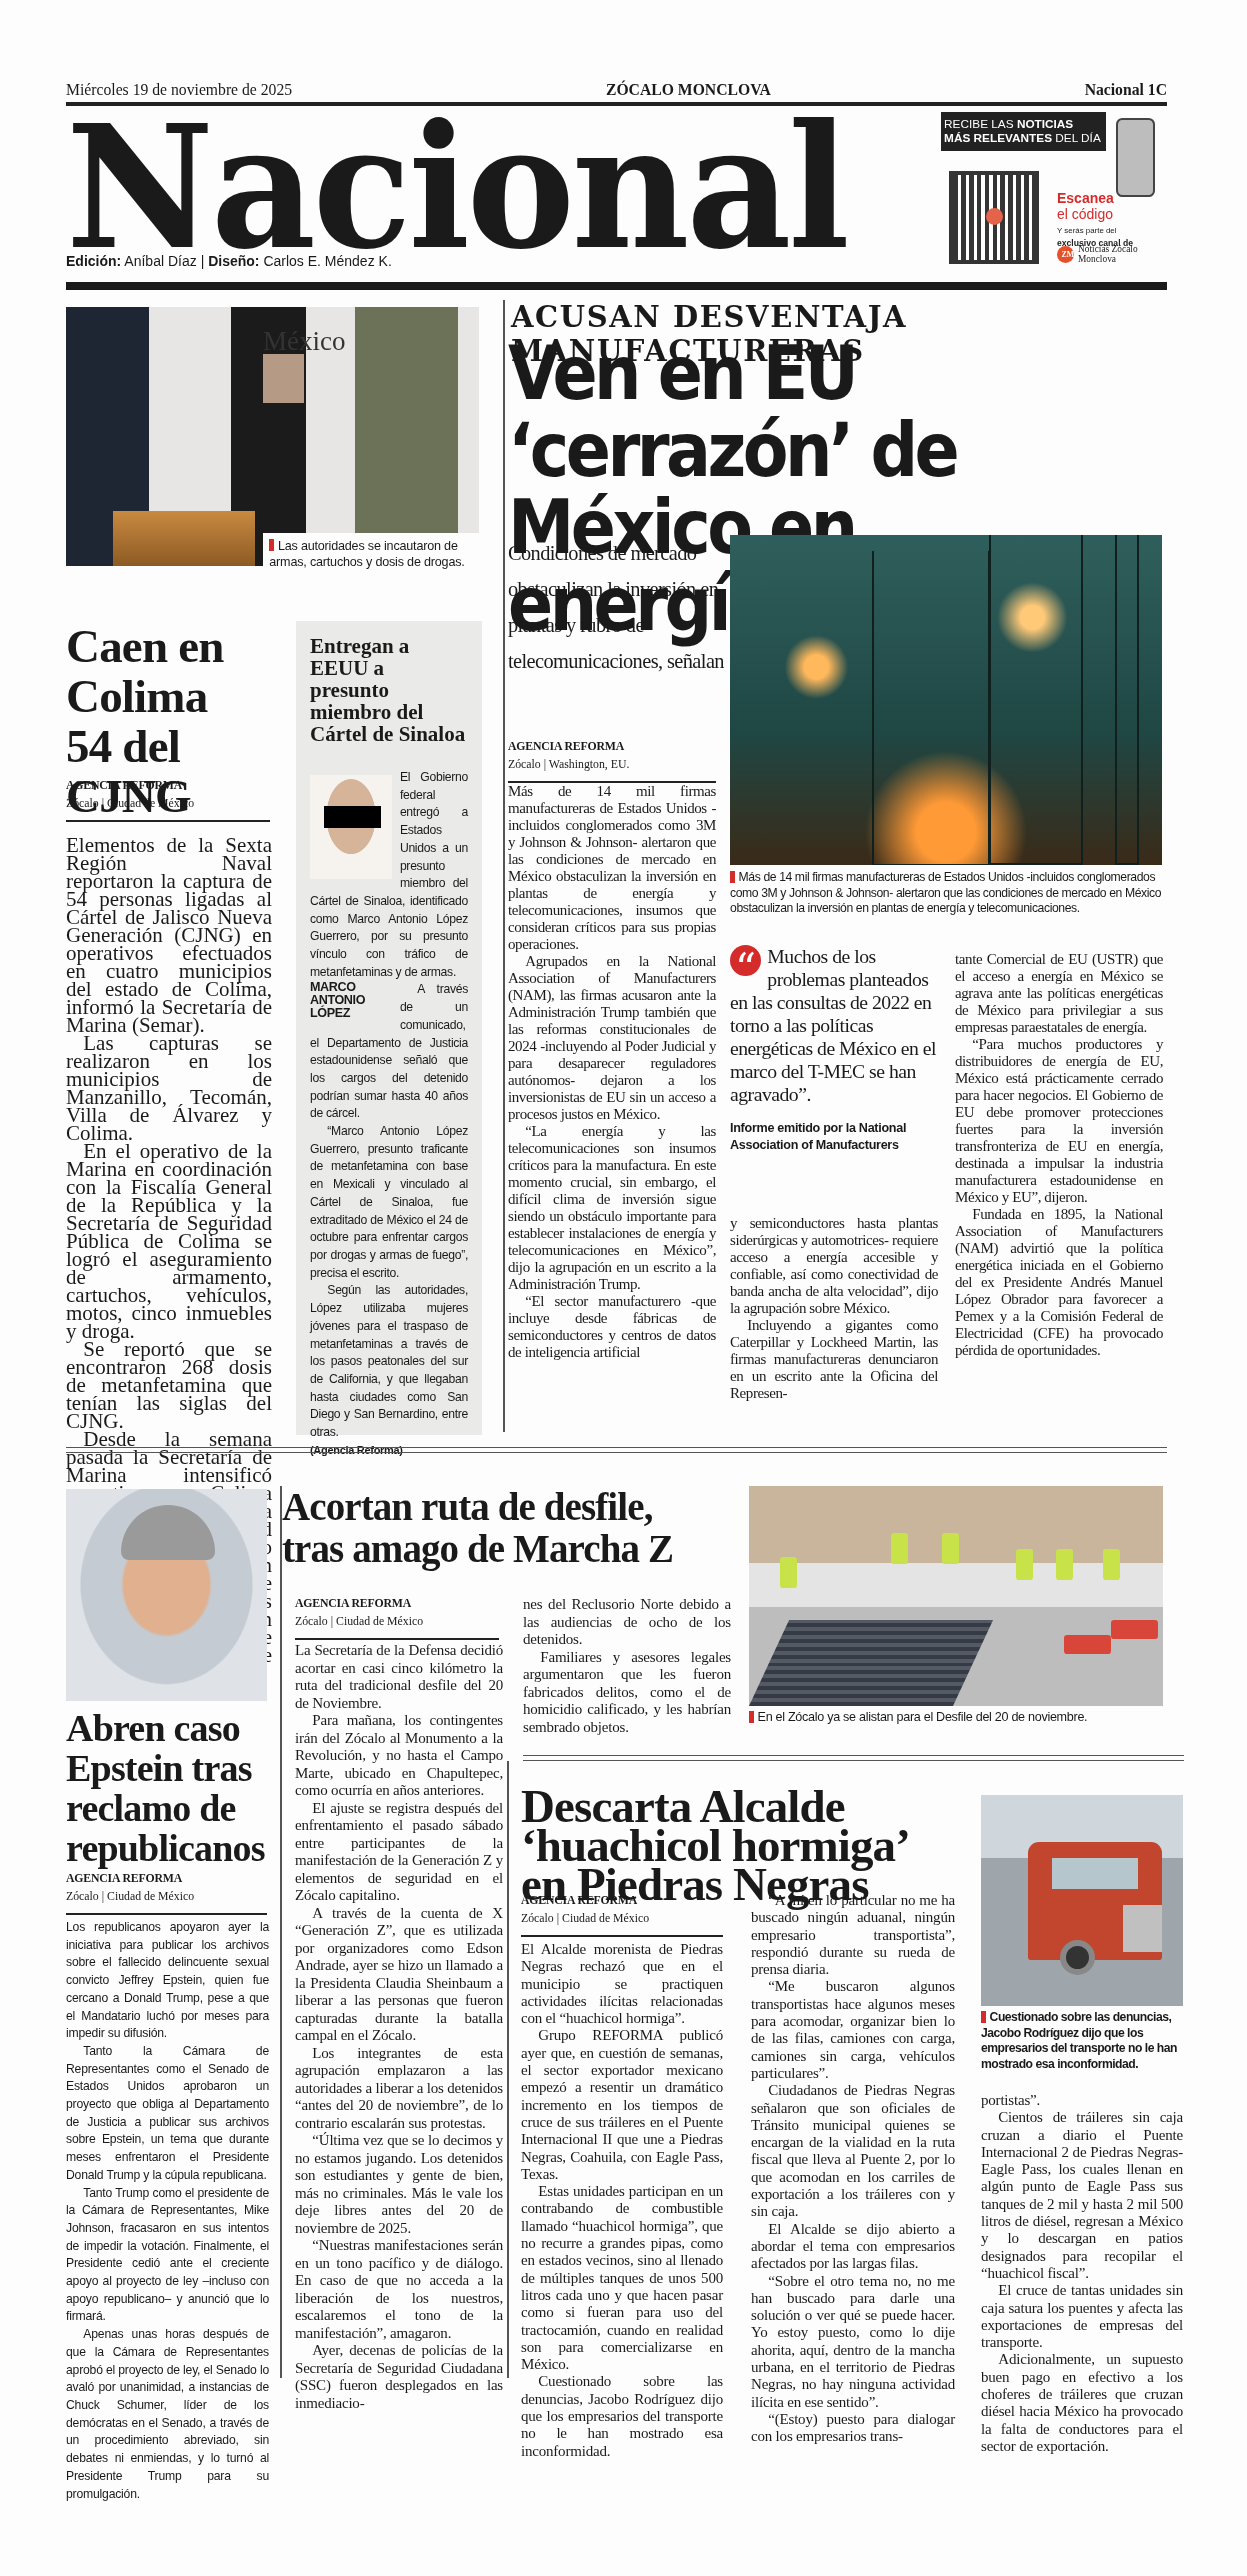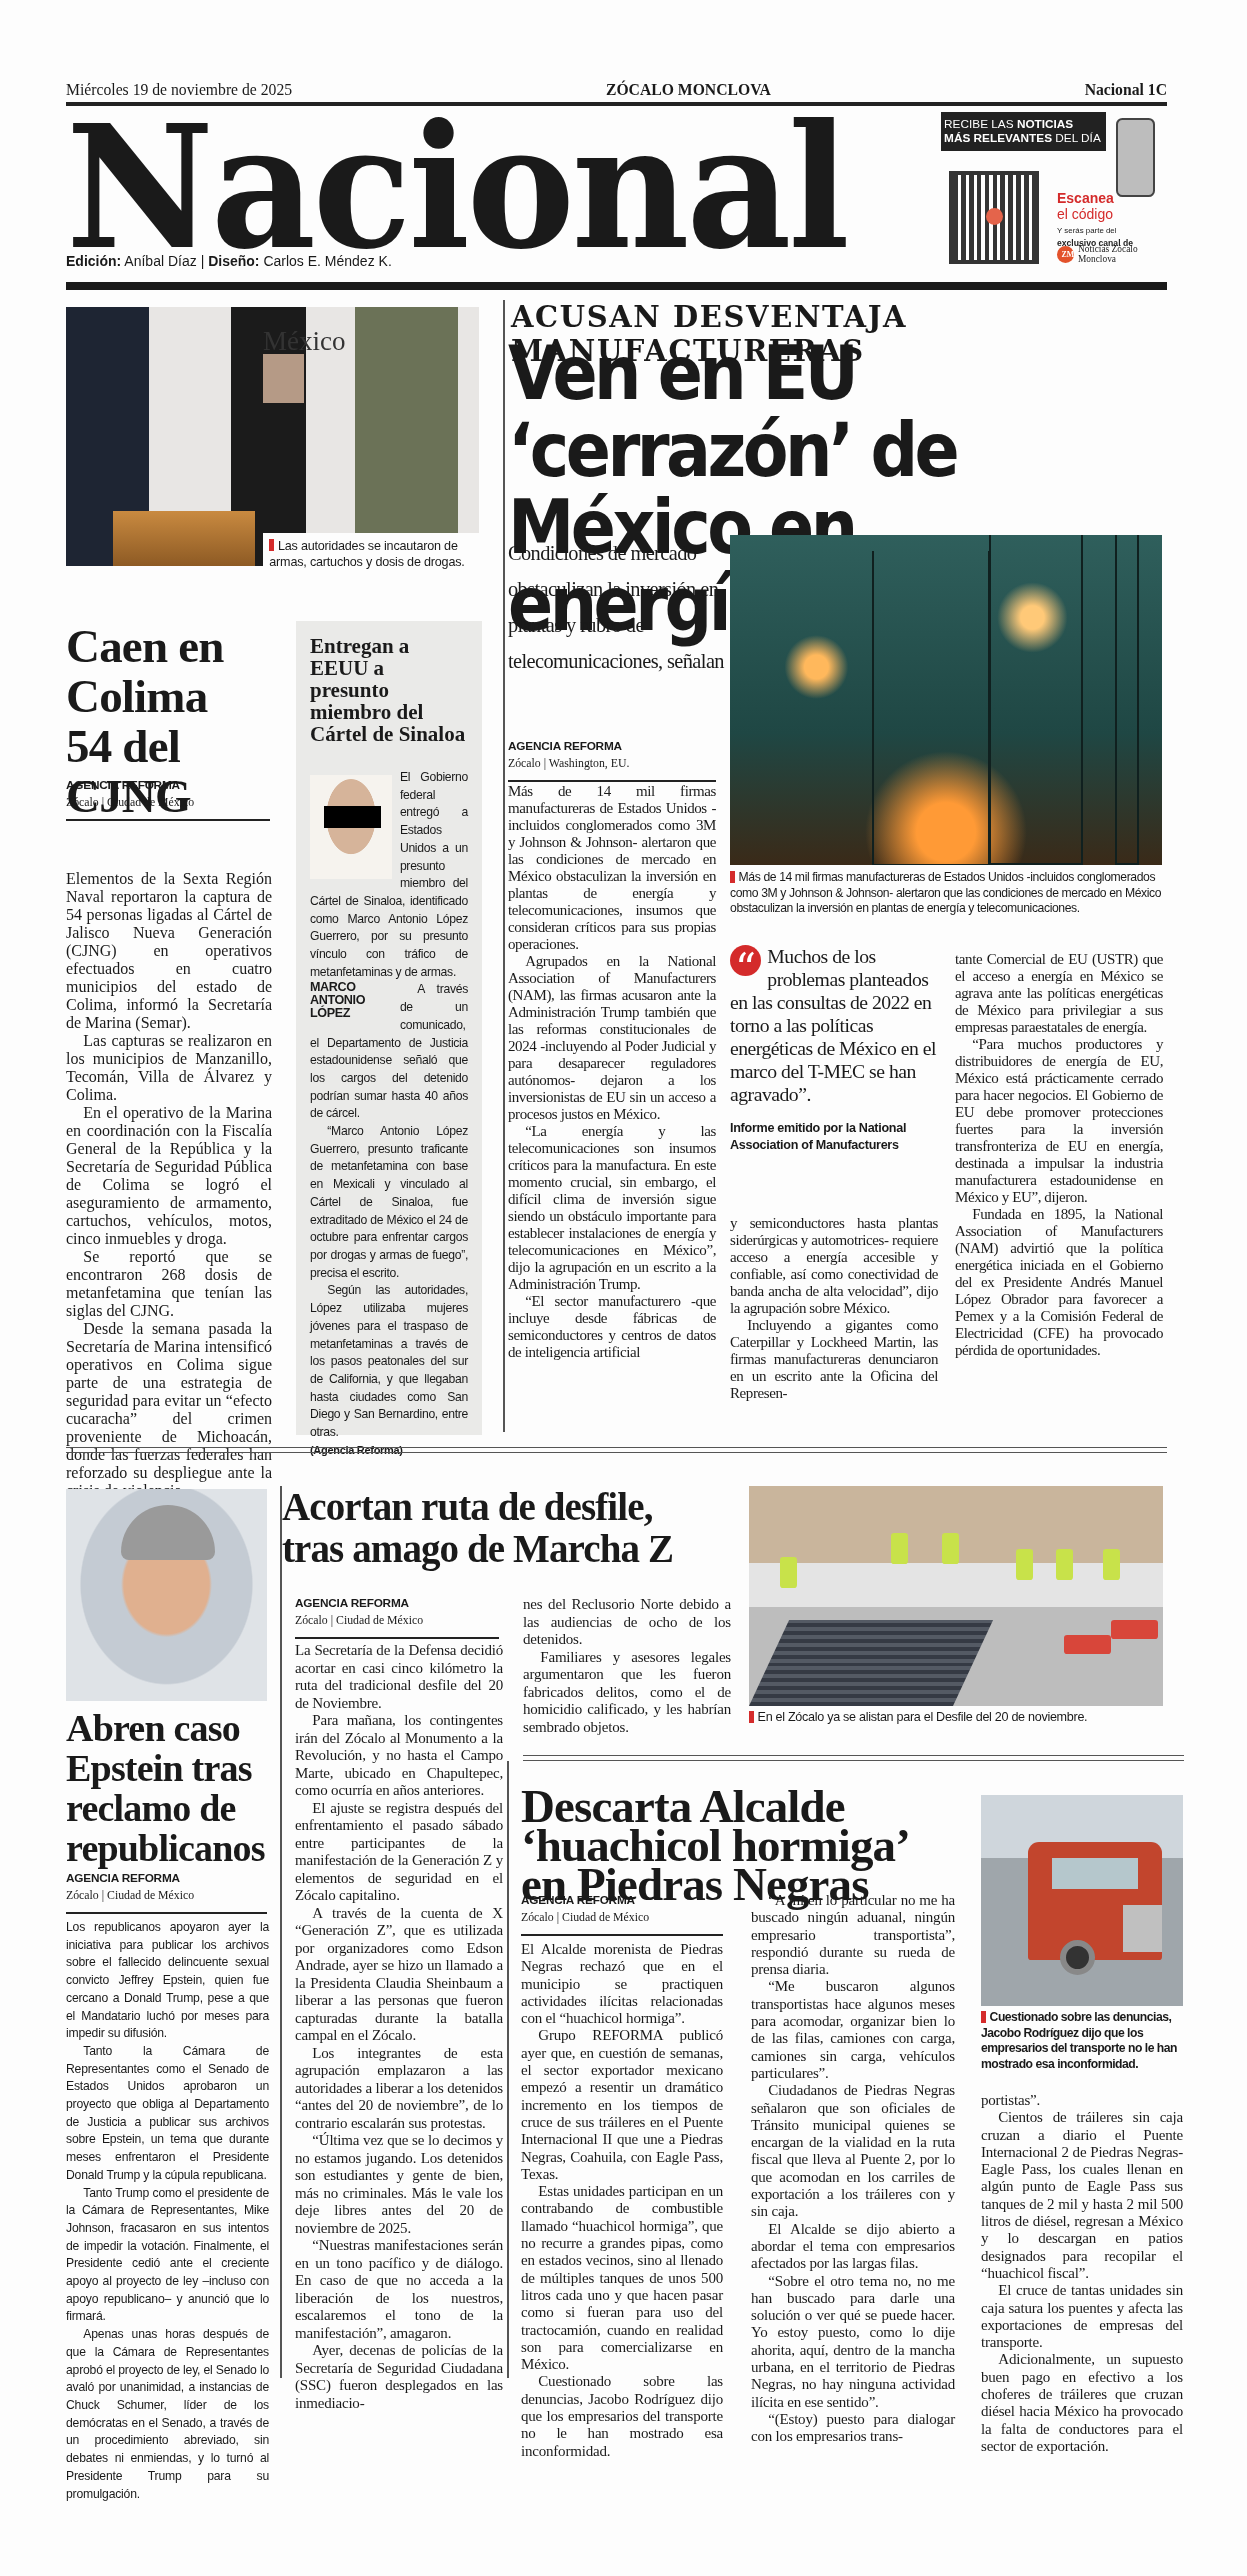--- a/index.html
+++ b/index.html
@@ -30,21 +30,21 @@
 .zmtext{position:absolute;left:137px;top:132px;font-size:9.4px;line-height:10.2px;color:#222}
 .photo{background:#777;overflow:hidden}
 .ph-marina{left:66px;top:307px;width:413px;height:259px;background:linear-gradient(90deg,#1e2533 0 20%,#e8e6e4 20% 40%,#1b1b1b 40% 58%,#e8e6e4 58% 70%,#6b7257 70% 95%,#e8e6e4 95%)}
 .ph-marina .mex{position:absolute;left:197px;top:19px;font-size:27px;color:#333}
 .ph-marina .table{position:absolute;left:47px;top:204px;width:142px;height:55px;background:linear-gradient(180deg,#c98a40,#8d5a24)}
 .ph-marina .blur{position:absolute;left:197px;top:47px;width:41px;height:49px;background:#b59a86}
 .cap-marina{left:263px;top:533px;width:216px;padding:4.7px 6.3px;background:#fdfdfd;font-family:"Liberation Sans",sans-serif;font-size:12.6px;line-height:16.5px;letter-spacing:-0.2px}
 .redmark{display:inline-block;width:4.7px;height:11.8px;background:#d42b2b;margin-right:3.9px;vertical-align:-1.6px}
 .vrule{width:1.6px;background:#555}
 .h-caen{left:66px;top:621px;width:189px;font-size:47px;line-height:50px;letter-spacing:-0.8px}
-.agency{font-family:Liberation Sans, sans-serif;font-weight:bold;font-size:11.8px;letter-spacing:-0.2px}
+.agency{font-family:Liberation Serif, serif;font-weight:bold;font-size:11.8px;letter-spacing:-0.2px}
 .dateline{font-size:11.8px;margin-top:3.1px}
 .byline-rule{height:1.6px;background:#222;margin-top:9.4px}
 .body{font-size:15px;line-height:17.7px;text-align:justify;hyphens:auto}
 .body p{text-indent:17.3px}
 .body p.noind{text-indent:0}
 .sidebox{left:296px;top:621px;width:186px;height:814px;background:#eaeae8;padding:14px 14px}
 .sidebox h3{font-size:21px;line-height:22px;font-weight:bold}
 .sidebox .body{font-family:"Liberation Sans",sans-serif;font-size:12.2px;line-height:17.7px;letter-spacing:-0.3px}
 .mugshot{float:left;width:82px;height:104px;margin:6.3px 7.9px 3.1px 0;background:radial-gradient(ellipse at 50% 40%,#d6b49a 0 42%,#f6f3ee 43%);position:relative}
 .mugshot .bar{position:absolute;left:14px;top:31px;width:57px;height:22px;background:#000}
@@ -123,21 +123,21 @@
 <div class="abs cap-marina">
   <span class="redmark"></span><span>Las autoridades se incautaron de armas, cartuchos y dosis de drogas.</span>
 </div>
 
 <h1 class="abs h-caen">Caen en Colima 54 del CJNG</h1>
 <div class="abs" style="left:66px;top:778px;width:204px">
   <div class="agency">AGENCIA REFORMA</div>
   <div class="dateline">Zócalo | Ciudad de México</div>
   <div class="byline-rule"></div>
 </div>
-<div class="abs body" style="left:66px;top:870px;width:206px;font-size:16px;line-height:18px">
+<div class="abs body" style="left:66px;top:836px;width:206px;font-size:21px;line-height:18px">
   <p class="noind">Elementos de la Sexta Región Naval reportaron la captura de 54 personas ligadas al Cártel de Jalisco Nueva Generación (CJNG) en operativos efectuados en cuatro municipios del estado de Colima, informó la Secretaría de Marina (Semar).</p>
   <p>Las capturas se realizaron en los municipios de Manzanillo, Tecomán, Villa de Álvarez y Colima.</p>
   <p>En el operativo de la Marina en coordinación con la Fiscalía General de la República y la Secretaría de Seguridad Pública de Colima se logró el aseguramiento de armamento, cartuchos, vehículos, motos, cinco inmuebles y droga.</p>
   <p>Se reportó que se encontraron 268 dosis de metanfetamina que tenían las siglas del CJNG.</p>
   <p>Desde la semana pasada la Secretaría de Marina intensificó operativos en Colima sigue parte de una estrategia de seguridad para evitar un “efecto cucaracha” del crimen proveniente de Michoacán, donde las fuerzas federales han reforzado su despliegue ante la crisis de violencia.</p>
 </div>
 
 <div class="abs sidebox">
   <h3 class="serif">Entregan a EEUU a presunto miembro del Cártel de Sinaloa</h3>
   <div class="body" style="margin-top:24px">

